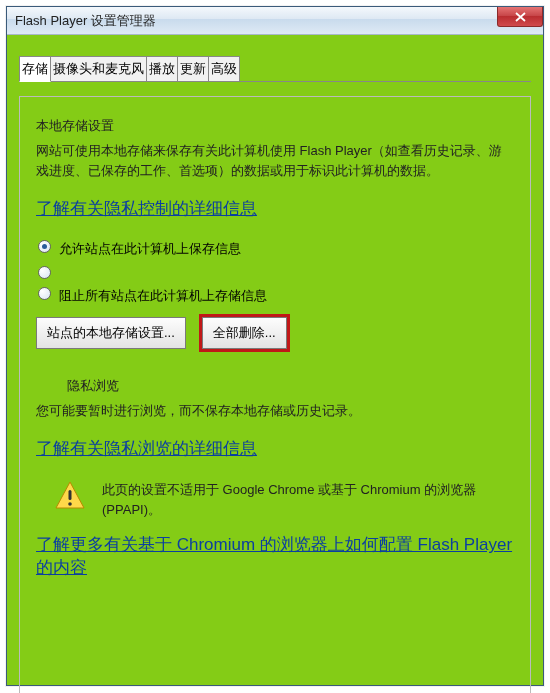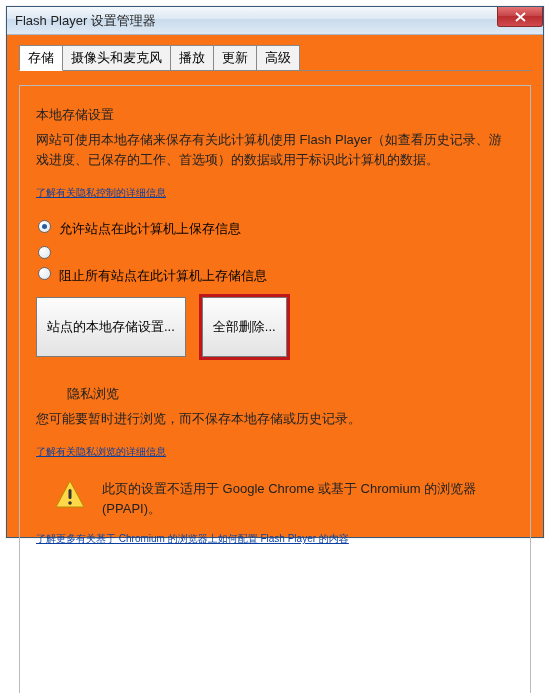--- a/index.html
+++ b/index.html
@@ -7,23 +7,23 @@
       font-family: "Microsoft YaHei", "SimSun", Tahoma, sans-serif;
       font-size: 13px;
       background: #fff;
       width: 550px;
       height: 693px;
       position: relative;
     }
     .window {
       position: absolute;
       left: 6px; top: 6px;
-      width: 538px; height: 532px;
+      width: 538px; height: 680px;
       border: 1px solid #3a5a7a;
-      background: #f97316;
+      background: #84cc16;
       box-shadow: 0 0 0 1px rgba(0,0,0,0.05);
     }
     .titlebar {
       height: 28px;
       background: linear-gradient(to bottom, #f4f8fc 0%, #dde8f3 45%, #c9dbed 46%, #dfeaf5 100%);
       border-bottom: 1px solid #a8b8c8;
       display: flex;
       align-items: center;
       padding-left: 8px;
       position: relative;
@@ -54,25 +54,26 @@
     }
     .tabs {
       display: flex;
       border-bottom: 1px solid #888;
       margin-bottom: 14px;
     }
     .tab {
       border: 1px solid #888;
       border-bottom: none;
       background: #f2f2f2;
-      padding: 3px 8px;
+      padding: 3px 2px;
       margin-right: -1px;
       font-size: 13px;
       position: relative;
       cursor: pointer;
+      margin-top: 11px;
     }
     .tab.active {
       background: #fff;
       border-bottom: 1px solid #fff;
       margin-bottom: -1px;
       z-index: 2;
     }
     .section-title {
       font-size: 13px;
       margin: 6px 0 6px 2px;
@@ -83,21 +84,21 @@
       color: #222;
       line-height: 1.55;
       margin: 2px 2px 10px 2px;
     }
     .link {
       color: #0b3fa0;
       text-decoration: underline;
       cursor: pointer;
       display: inline-block;
       margin: 6px 2px 12px 2px;
-      font-size: 10px;
+      font-size: 17px;
     }
     .radio-group { margin: 4px 0 12px 4px; }
     .radio-row {
       display: flex;
       align-items: flex-start;
       margin: 8px 0;
       cursor: pointer;
     }
     .radio {
       width: 13px; height: 13px;
@@ -117,21 +118,21 @@
       border-radius: 50%;
     }
     .btn-row {
       margin: 10px 2px 18px 2px;
       display: flex;
       gap: 16px;
     }
     .btn {
       border: 1px solid #7a7a7a;
       background: linear-gradient(to bottom, #fdfdfd, #e3e3e3);
-      padding: 20px 10px;
+      padding: 6px 10px;
       font-size: 13px;
       cursor: pointer;
       font-family: inherit;
     }
     .btn-highlight {
       outline: 3px solid #c01818;
       outline-offset: 0;
     }
     .warn-row {
       display: flex;

